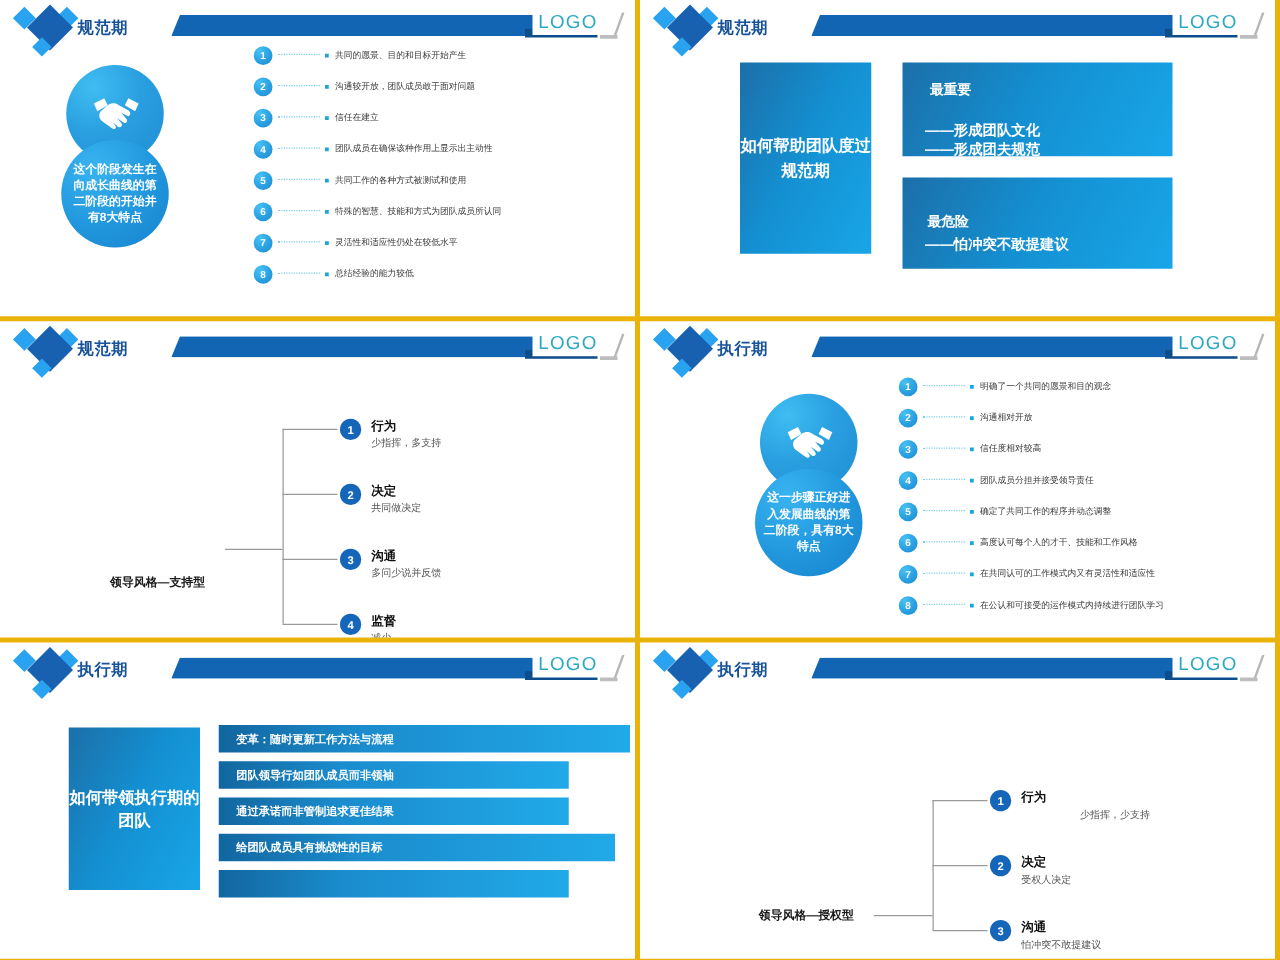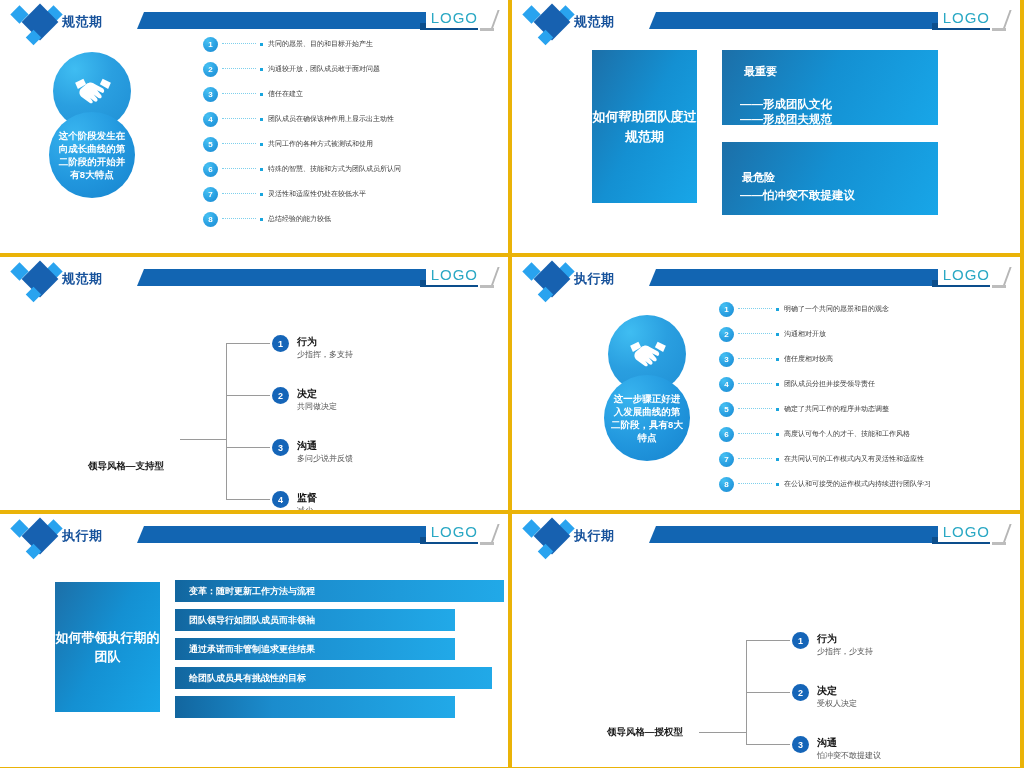--- a/index.html
+++ b/index.html
@@ -446,21 +446,21 @@
     </div>
     <div class="tree" style="left:0;top:0;width:100%;height:100%;" id="tree-s6">
         <div class="tr-root" style="left: 95px; top: 212px;">领导风格—授权型</div>
         <div class="tr-line" style="left: 187px; top: 218px; width: 47px; height: 1px;"></div>
         <div class="tr-line" style="left: 234px; top: 126px; width: 1px; height: 104px;"></div>
         <div class="tr-line" style="left: 234px; top: 126px; width: 44px; height: 1px;"></div>
         <div class="tr-item" style="left: 280px; top: 118px;">
           <span class="tr-circ">1</span>
           <span class="tr-txt">
             <span class="tr-h" style="display: block;">行为</span>
-            <span class="tr-s" style="display: block;">少指挥，少支持</span>
+            <span class="tr-s" style="display: block; margin-left: 47px;">少指挥，少支持</span>
           </span>
         </div>
         <div class="tr-line" style="left: 234px; top: 178px; width: 44px; height: 1px;"></div>
         <div class="tr-item" style="left: 280px; top: 170px;">
           <span class="tr-circ">2</span>
           <span class="tr-txt">
             <span class="tr-h" style="display: block;">决定</span>
             <span class="tr-s" style="display: block;">受权人决定</span>
           </span>
         </div>

